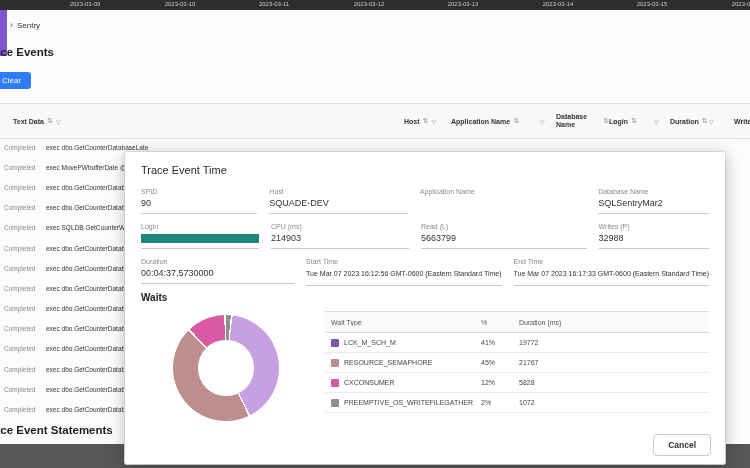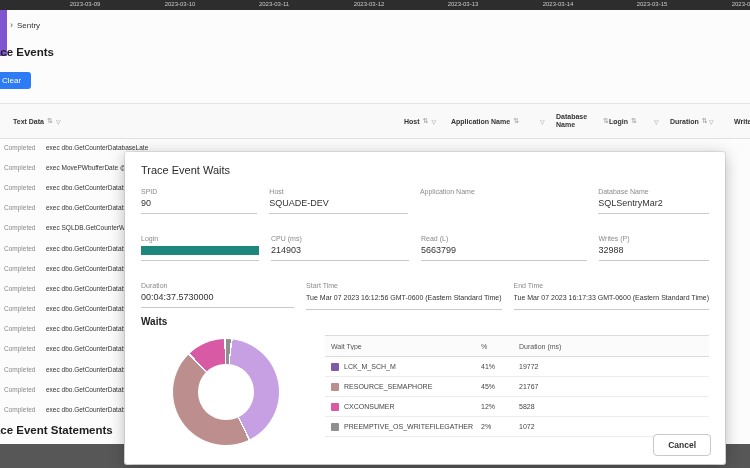--- a/index.html
+++ b/index.html
@@ -38,21 +38,21 @@
   .trow .status{width:42px;color:#888;flex:0 0 42px;}
   .trow .cmd{color:#333;white-space:nowrap;}
 
   .dark-bar{position:absolute;left:0;top:444px;width:100%;height:24px;background:#575757;}
 
   
   .modal{position:absolute;left:125px;top:152px;width:600px;height:312px;background:#fff;border-radius:2px;
          box-shadow:0 3px 16px rgba(0,0,0,.28),0 0 0 1px #e9e9e9;padding:12px 16px;box-sizing:border-box;}
   .modal-title{font-size:11px;color:#2a2a2a;margin-bottom:12px;}
 
-  .fgrid{display:grid;grid-template-columns:1.05fr 1.25fr 1.5fr 1fr;column-gap:12px;margin-bottom:21px;}
+  .fgrid{display:grid;grid-template-columns:1.05fr 1.25fr 1.5fr 1fr;column-gap:12px;margin-bottom:9px;}
   .fgrid3{display:grid;grid-template-columns:1fr 0.95fr 0.95fr;column-gap:12px;margin-bottom:6px;}
   .flabel{font-size:7px;color:#8a8a8a;margin-bottom:3px;white-space:nowrap;}
   .fvalue{font-size:9px;color:#333;border-bottom:1px solid #c9c9c9;padding-bottom:4px;min-height:11px;
           white-space:nowrap;overflow:hidden;}
   .small-val{font-size:7px;padding-top:2px;}
   .redaction{display:inline-block;width:118px;height:9px;background:#1d877c;vertical-align:middle;}
 
   .waits-title{font-size:10px;font-weight:bold;color:#222;margin:4px 0 8px;}
 
   .waits-row{display:flex;}
@@ -199,21 +199,21 @@
     <div class="trow">
         <span class="status">Completed</span>
         <span class="cmd">exec dbo.GetCounterDatabaseLate</span>
       </div>
   </div>
 
   <div class="section-title statements-title">Trace Event Statements</div>
   <div class="dark-bar"></div>
 
   <div class="modal">
-    <div class="modal-title">Trace Event Waits</div>
+    <div class="modal-title">Trace Event Time</div>
 
     <div class="fgrid">
       <div>
         <div class="flabel">SPID</div>
         <div class="fvalue">90</div>
       </div>
       <div>
         <div class="flabel">Host</div>
         <div class="fvalue">SQUADE-DEV</div>
       </div>

